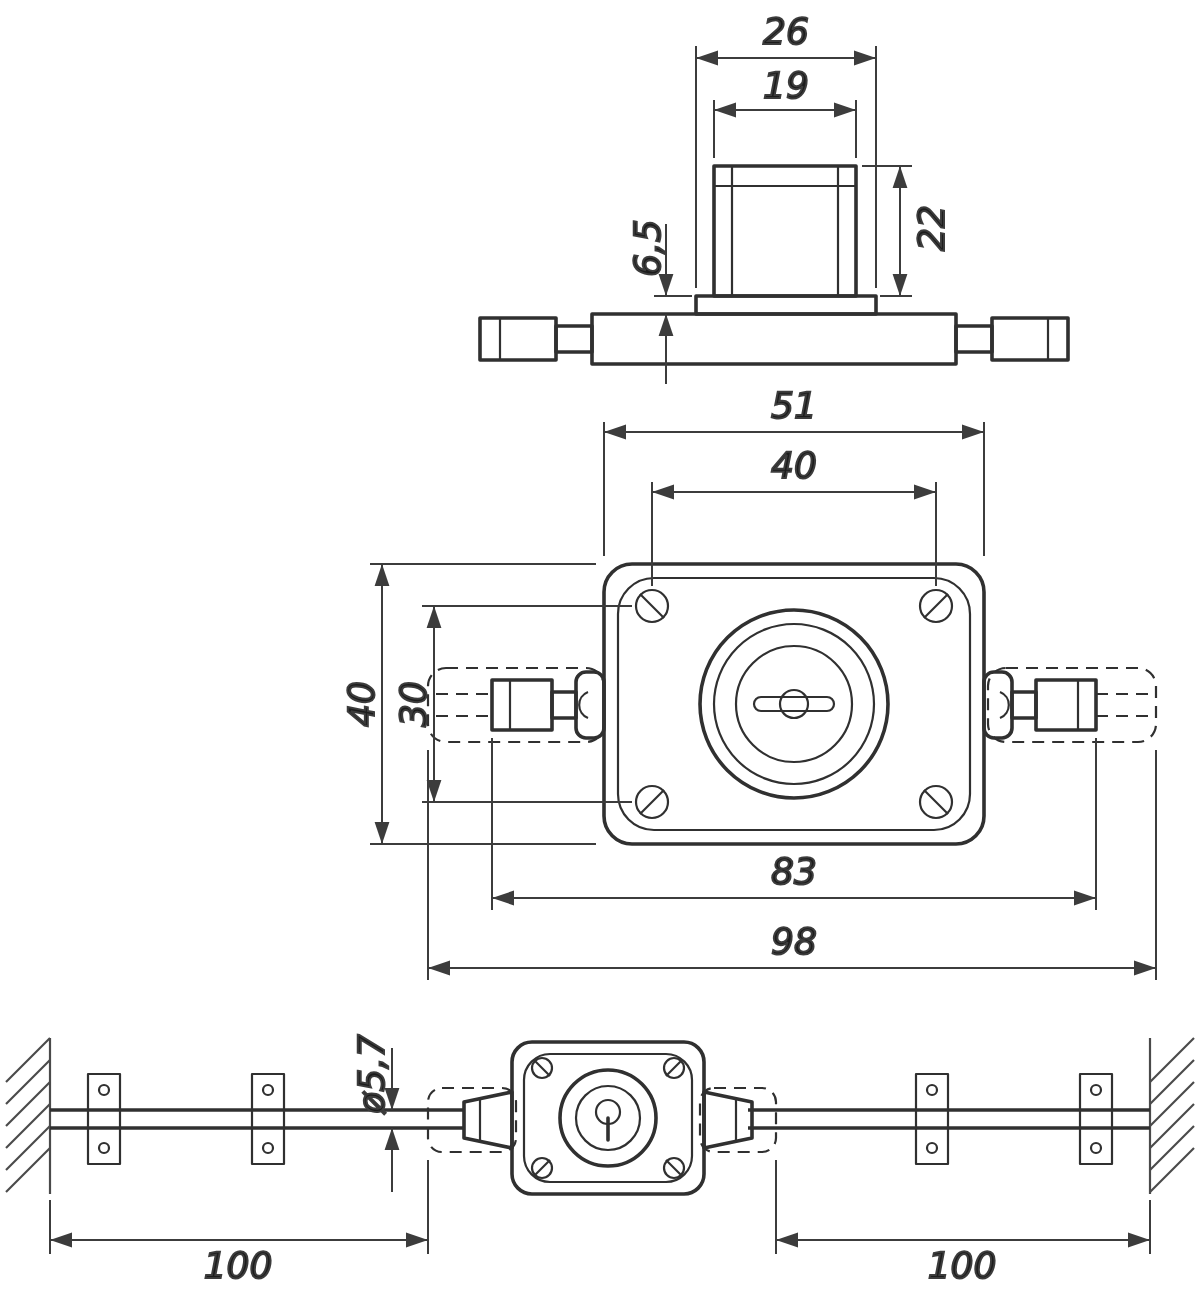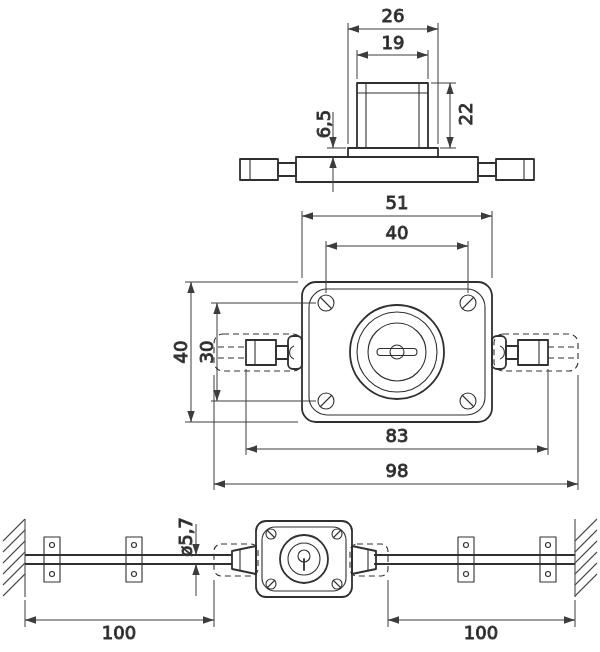--- a/index.html
+++ b/index.html
@@ -1,16 +1,16 @@
 <!DOCTYPE html>
 <html><head>
 <meta charset="utf-8">
 <style>
   html,body{margin:0;padding:0;background:#ffffff;}
-  .stage{width:600px;height:652px;background:#ffffff;position:relative;overflow:hidden;}
+  .stage{width:600px;height:652px;background:#ffffff;position:relative;overflow:hidden;font-style:italic;}
   svg{display:block;}
   .ol{stroke:#303030;stroke-width:1.8;fill:none;stroke-linejoin:round;}
   .ol2{stroke:#303030;stroke-width:1.1;fill:none;stroke-linejoin:round;}
   .dash{stroke-dasharray:6 4;}
   .dim{stroke:#3c3c3c;stroke-width:1;fill:none;}
   .hatch line{stroke:#4a4a4a;stroke-width:1.1;}
   text.d{font-family:"DejaVu Sans",sans-serif;font-size:18px;fill:#1c1c1c;text-anchor:middle;}
 </style>
 </head>
 <body>

